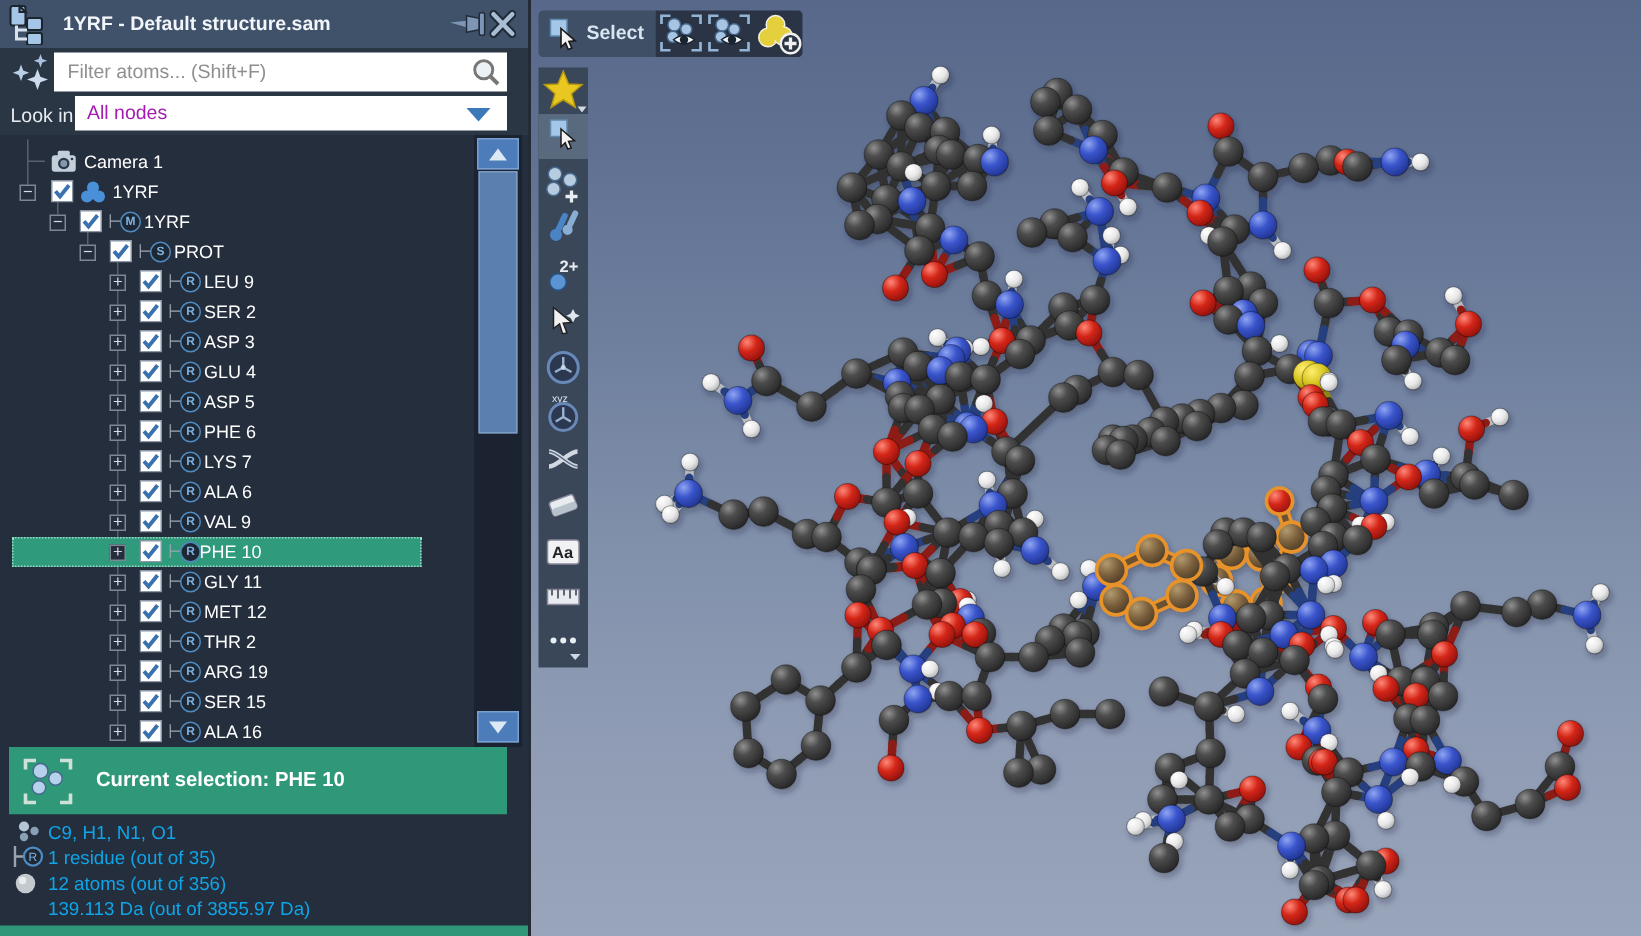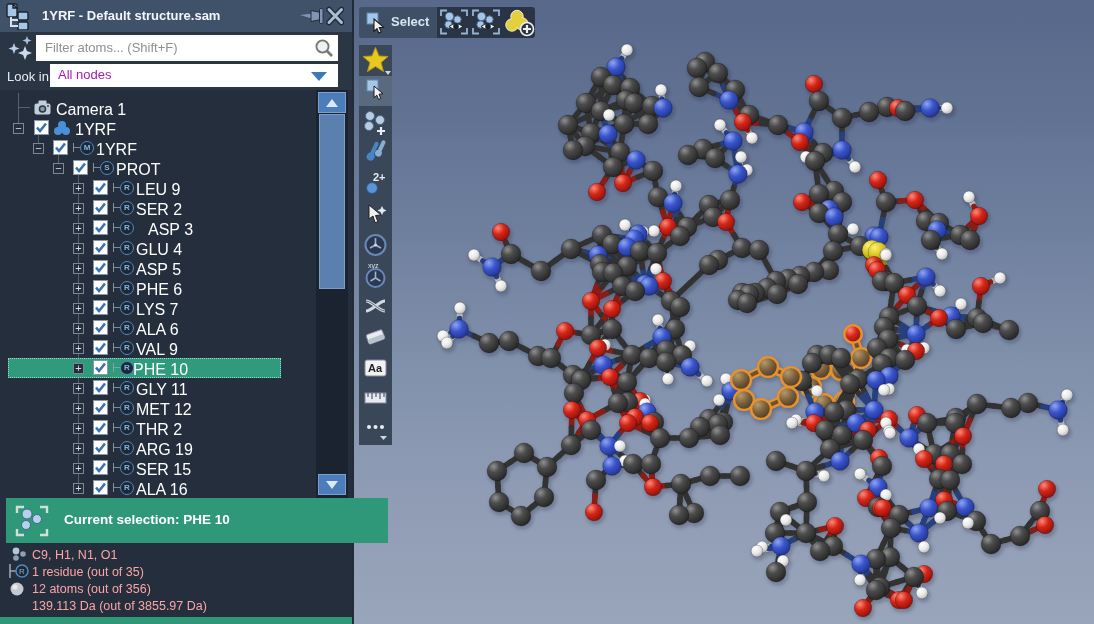--- a/index.html
+++ b/index.html
@@ -26,32 +26,32 @@
 .trow.sel .tcircle{left:104px !important}
 .trow.sel .tlabel{left:125px !important}
 .texp{position:absolute;top:5px;width:11px;height:11px;border:1px solid #7c8694;color:#d8dde4;
 font-size:11px;line-height:9px;text-align:center;background:#242e3c}
 .tcheck{position:absolute;top:2px;width:15px;height:15px}
 .tcircle{position:absolute;top:2px;width:24px;height:16px}
 .tcircle i{position:absolute;left:0;top:0px;font-style:normal;color:#9aa4b0;font-size:13px}
 .tcircle b{position:absolute;left:8px;top:1px;width:14px;height:14px;border-radius:50%;background:#1e2835;
 border:1.5px solid #4f8ac0;color:#7fb2e0;font-size:8px;line-height:11px;text-align:center}
 .ticon{position:absolute;top:2px}
-.tlabel{position:absolute;top:3px;font-size:16px;color:#fff;white-space:nowrap}
+.tlabel{position:absolute;top:3px;font-size:12px;color:#fff;white-space:nowrap}
 
 #sbar{position:absolute;left:316px;top:90px;width:32px;height:408px;background:#1b2330}
 .sbtn{position:absolute;left:2px;width:28px;height:21px;background:#4d7cba;border:1px solid #7aa0d0}
 .sthumb{position:absolute;left:3px;top:24px;width:26px;height:175px;background:#5b7fae;border:1px solid #7c9cc4}
 .tri{width:0;height:0;border-left:6px solid transparent;border-right:6px solid transparent;margin:6px auto}
 .tup{border-bottom:8px solid #dce8f4}
 .tdn{border-top:8px solid #dce8f4}
 
-#banner{position:absolute;left:6px;top:498px;width:382px;height:45px;background:#2e9878}
+#banner{position:absolute;left:6px;top:498px;width:332px;height:45px;background:#2e9878}
 #banner .txt{position:absolute;left:58px;top:14px;font-size:13.5px;font-weight:bold;color:#fff}
-#stats{position:absolute;left:0;top:543px;width:352px;height:74px;background:#242e3c;font-size:12.5px;color:#fca5a5}
+#stats{position:absolute;left:0;top:543px;width:352px;height:74px;background:#242e3c;font-size:12.5px;color:#0ea5e9}
 #stats .row{position:absolute;left:32px}
 #strip{position:absolute;left:0;top:617px;width:352px;height:7px;background:#2e9878}
 
 #selbtn{position:absolute;left:359px;top:7px;width:78px;height:31px;background:#3f5066;border-radius:3px 0 0 3px}
 #selbtn .txt{position:absolute;left:32px;top:7px;font-size:13px;font-weight:bold;color:#d9e5f1}
 #igroup{position:absolute;left:437px;top:7px;width:98px;height:31px;background:#2a3444;border-radius:0 3px 3px 0}
 #ltb{position:absolute;left:359px;top:45px;width:33px;height:400px;background:#3a4759}
 .lbtn{position:absolute;left:0;width:33px;height:30px}
 .lbtn.on{background:#5a6a7e}
 </style></head><body>
@@ -2293,21 +2293,21 @@
       <div class="trow" style="top:128px">
         <span class="texp" style="left:73px">+</span>
         <span class="tcheck" style="left:93px"><svg width="15" height="15" viewBox="0 0 15 15">
             <rect x="0.5" y="0.5" width="14" height="14" fill="#fff" stroke="#8a95a5"></rect>
             <path d="M3 7.5 L6 11 L12 3.5" stroke="#3a72b0" stroke-width="2.6" fill="none"></path>
           </svg></span>
         <span class="tcircle" style="left:112px">
           <i>⊢</i>
           <b>R</b>
         </span>
-        <span class="tlabel" style="left:148px">ASP 3</span>
+        <span class="tlabel" style="left:136px">ASP 3</span>
       </div>
       <div class="trow" style="top:148px">
         <span class="texp" style="left:73px">+</span>
         <span class="tcheck" style="left:93px"><svg width="15" height="15" viewBox="0 0 15 15">
             <rect x="0.5" y="0.5" width="14" height="14" fill="#fff" stroke="#8a95a5"></rect>
             <path d="M3 7.5 L6 11 L12 3.5" stroke="#3a72b0" stroke-width="2.6" fill="none"></path>
           </svg></span>
         <span class="tcircle" style="left:112px">
           <i>⊢</i>
           <b>R</b>

